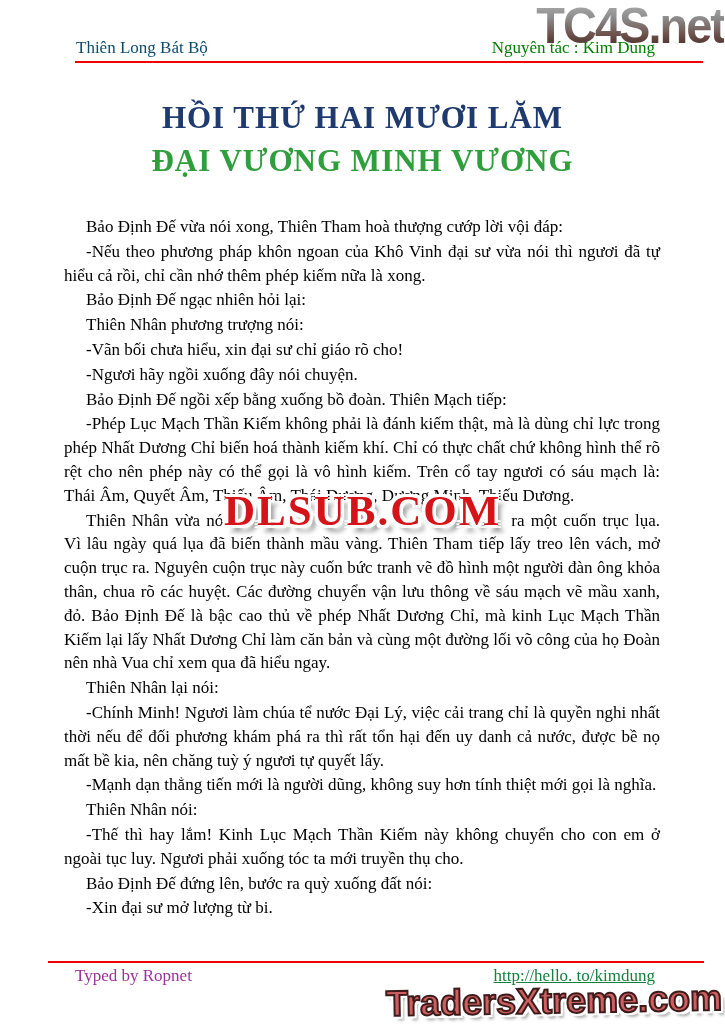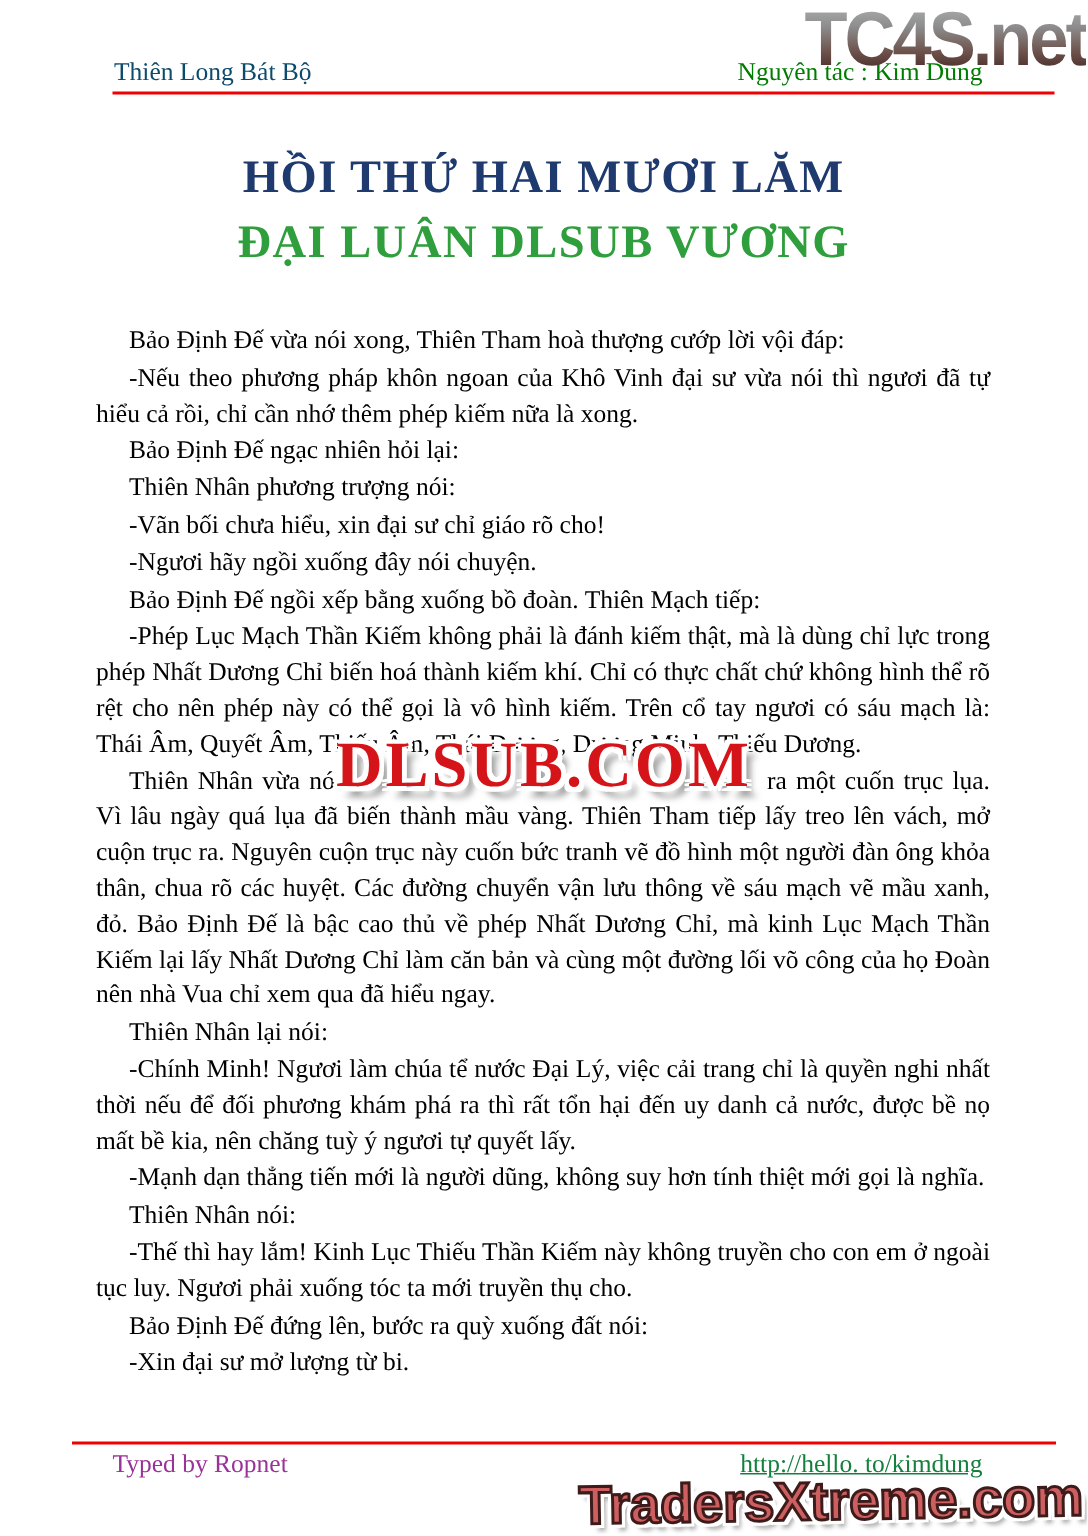--- a/index.html
+++ b/index.html
@@ -65,37 +65,37 @@
 <body>
 
 <div class="page">
 
   <div class="hdr-left">Thiên Long Bát Bộ</div>
   <div class="hdr-right">Nguyên tác : Kim Dung</div>
   <div class="tc4s-logo">TC4S.net</div>
   <div class="rule rule-top"></div>
 
   <div class="title1">HỒI THỨ HAI MƯƠI LĂM</div>
-  <div class="title2">ĐẠI LUÂN DLSUB VƯƠNG</div>
+  <div class="title2">ĐẠI VƯƠNG MINH VƯƠNG</div>
 
   <div class="body-text">
     <p>Bảo Định Đế vừa nói xong, Thiên Tham hoà thượng cướp lời vội đáp:</p>
     <p>-Nếu theo phương pháp khôn ngoan của Khô Vinh đại sư vừa nói thì ngươi đã tự hiểu cả rồi, chỉ cần nhớ thêm phép kiếm nữa là xong.</p>
     <p>Bảo Định Đế ngạc nhiên hỏi lại:</p>
     <p>Thiên Nhân phương trượng nói:</p>
     <p>-Vãn bối chưa hiểu, xin đại sư chỉ giáo rõ cho!</p>
     <p>-Ngươi hãy ngồi xuống đây nói chuyện.</p>
     <p>Bảo Định Đế ngồi xếp bằng xuống bồ đoàn. Thiên Mạch tiếp:</p>
     <p>-Phép Lục Mạch Thần Kiếm không phải là đánh kiếm thật, mà là dùng chỉ lực trong phép Nhất Dương Chỉ biến hoá thành kiếm khí. Chỉ có thực chất chứ không hình thể rõ rệt cho nên phép này có thể gọi là vô hình kiếm. Trên cổ tay ngươi có sáu mạch là: Thái Âm, Quyết Âm, Thiếu Âm, Thái Dương, Dương Minh, Thiếu Dương.</p>
     <p><span>Thiên Nhân vừa nó</span><span class="wm-gap"></span> <span>ra một cuốn trục lụa. Vì lâu ngày quá lụa đã biến thành mầu vàng. Thiên Tham tiếp lấy treo lên vách, mở cuộn trục ra. Nguyên cuộn trục này cuốn bức tranh vẽ đồ hình một người đàn ông khỏa thân, chua rõ các huyệt. Các đường chuyển vận lưu thông về sáu mạch vẽ mầu xanh, đỏ. Bảo Định Đế là bậc cao thủ về phép Nhất Dương Chỉ, mà kinh Lục Mạch Thần Kiếm lại lấy Nhất Dương Chỉ làm căn bản và cùng một đường lối võ công của họ Đoàn nên nhà Vua chỉ xem qua đã hiểu ngay.</span></p>
     <p>Thiên Nhân lại nói:</p>
     <p>-Chính Minh! Ngươi làm chúa tể nước Đại Lý, việc cải trang chỉ là quyền nghi nhất thời nếu để đối phương khám phá ra thì rất tổn hại đến uy danh cả nước, được bề nọ mất bề kia, nên chăng tuỳ ý ngươi tự quyết lấy.</p>
     <p>-Mạnh dạn thẳng tiến mới là người dũng, không suy hơn tính thiệt mới gọi là nghĩa.</p>
     <p>Thiên Nhân nói:</p>
-    <p>-Thế thì hay lắm! Kinh Lục Thiếu Thần Kiếm này không truyền cho con em ở ngoài tục luy. Ngươi phải xuống tóc ta mới truyền thụ cho.</p>
+    <p>-Thế thì hay lắm! Kinh Lục Mạch Thần Kiếm này không chuyển cho con em ở ngoài tục luy. Ngươi phải xuống tóc ta mới truyền thụ cho.</p>
     <p>Bảo Định Đế đứng lên, bước ra quỳ xuống đất nói:</p>
     <p>-Xin đại sư mở lượng từ bi.</p>
   </div>
 
   <div class="dlsub">DLSUB.COM</div>
 
   <div class="rule rule-bottom"></div>
   <div class="typed-by">Typed by Ropnet</div>
   <a class="kimdung-link">http://hello. to/kimdung</a>
   <div class="tx-banner">TradersXtreme.com</div>

